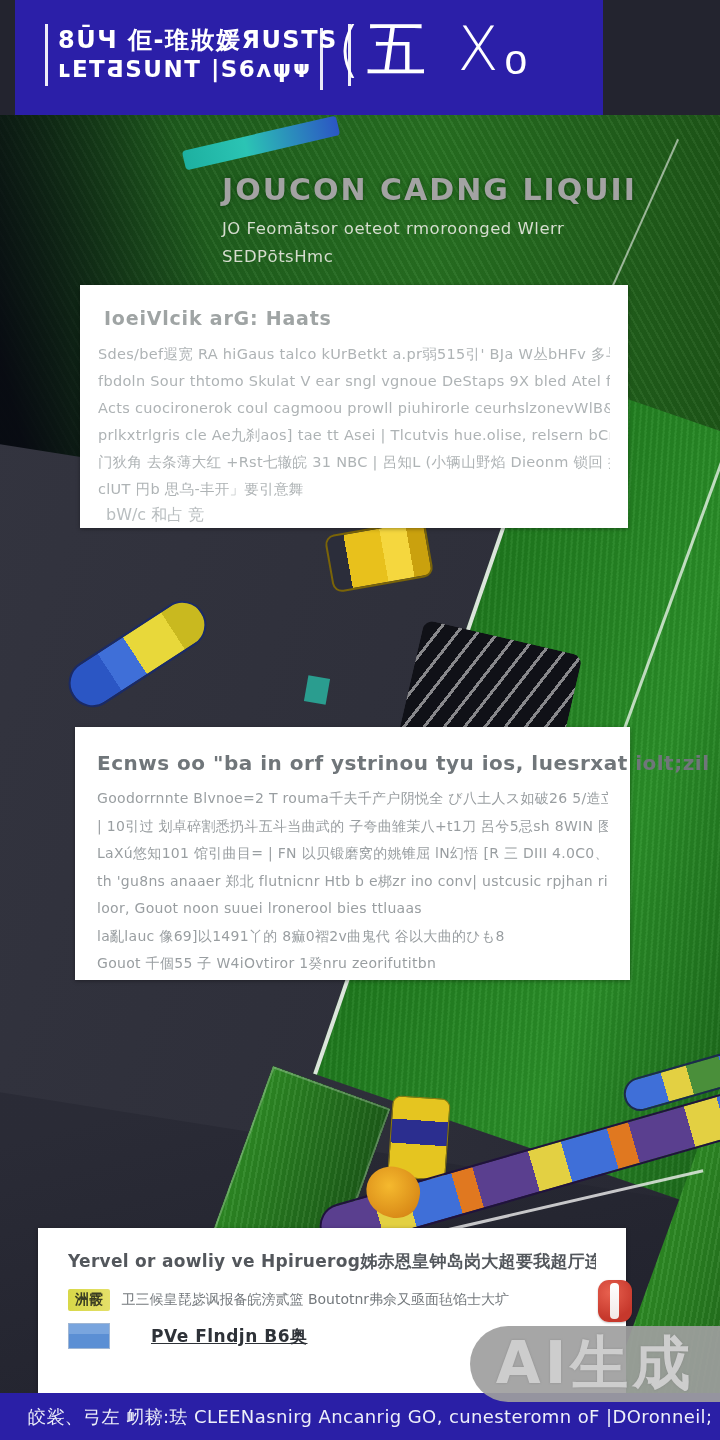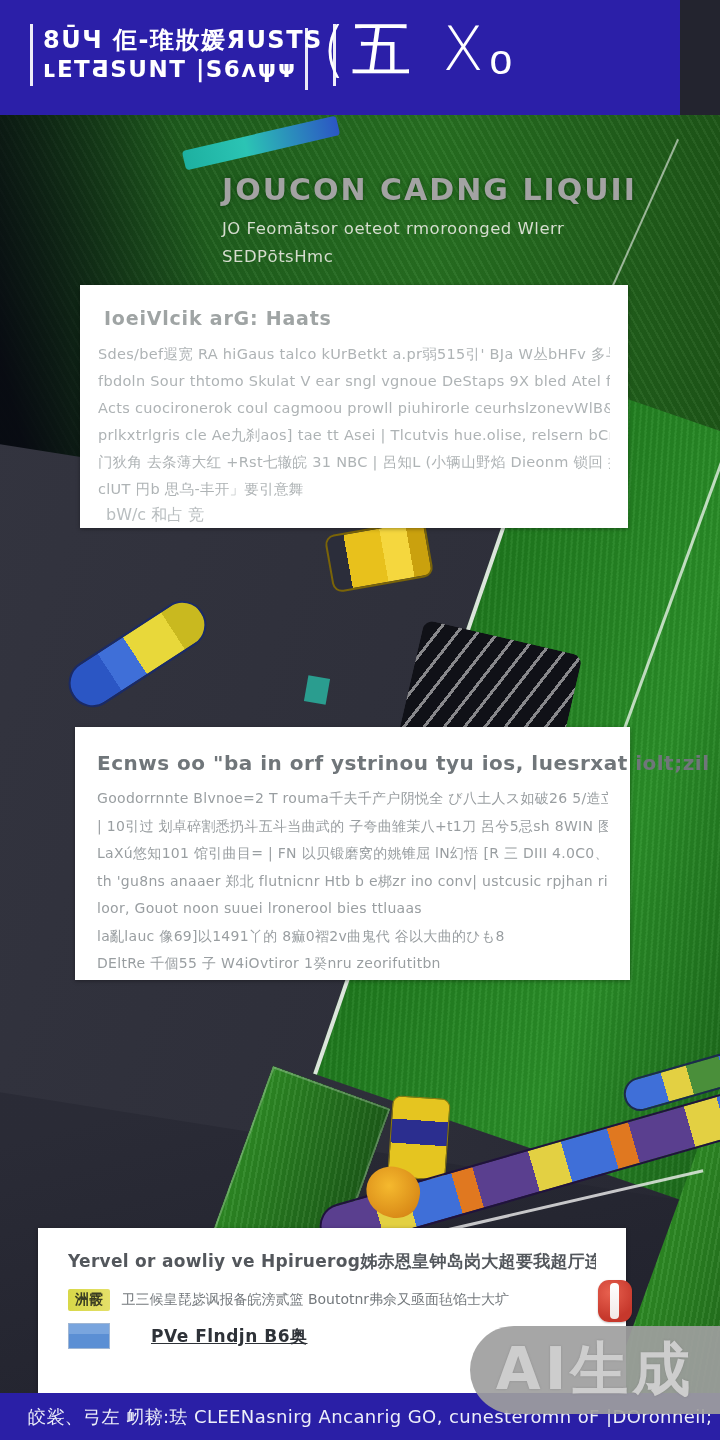--- a/index.html
+++ b/index.html
@@ -1,21 +1,21 @@
 <!DOCTYPE html>
 <html><head>
 <meta charset="utf-8">
 <style>
   * { margin:0; padding:0; box-sizing:border-box; }
   html,body { width:720px; background:#111; }
   body { font-family:"DejaVu Sans", sans-serif; }
   .page { position:relative; width:720px; height:1440px; overflow:hidden; background:#23242f; }
 
   
-  .header { position:absolute; left:0; top:0; width:680px; height:115px; z-index:20; }
+  .header { position:absolute; left:15px; top:0; width:588px; height:115px; z-index:20; }
   .logo-block { position:absolute; left:30px; top:24px; padding:2px 10px;
     border-left:3px solid rgba(255,255,255,.92); border-right:3px solid rgba(255,255,255,.92);
     color:#fff; font-weight:bold; letter-spacing:1.5px; }
   .logo-line1 { font-size:24px; line-height:29px; white-space:nowrap; }
   .logo-line2 { font-size:23px; line-height:29px; white-space:nowrap; }
   .header-sep { position:absolute; left:305px; top:28px; width:3px; height:62px; background:rgba(255,255,255,.9); }
   .brand-mark { position:absolute; left:322px; top:10px; color:#fff; font-size:60px; font-weight:300; letter-spacing:6px; white-space:nowrap; }
 
   
   .photo { position:absolute; left:0; top:115px; width:720px; height:1278px; overflow:hidden;
@@ -99,21 +99,21 @@
   .c3-linkrow { margin-top:12px; display:flex; align-items:center;gap:27px; }
   .thumb-flag { width:42px; height:26px; background:linear-gradient(180deg,#79a5de 0 40%,#5b8fd4 40% 100%);
     border:1px solid #9fb6d4; margin-right:14px; }
   .file-link { font-size:17px; font-weight:bold; color:#2e3238; text-decoration:underline; letter-spacing:.5px; white-space:nowrap; }
   .seal { position:absolute; right:-6px; top:52px; width:34px; height:42px; border-radius:11px;
     background:radial-gradient(circle at 35% 30%,#e8614f,#c6382c 70%); box-shadow:0 1px 2px rgba(0,0,0,.25); }
   .seal::after { content:""; position:absolute; left:12px; top:3px; width:9px; height:36px;
     background:linear-gradient(180deg,#fff,#f2e8e6); border-radius:4px; }
 
   
-  .watermark { position:absolute; left:470px; top:1326px; width:250px; height:88px; z-index:40;
+  .watermark { position:absolute; left:470px; top:1326px; width:250px; height:76px; z-index:40;
     background:rgba(158,158,158,.92); border-radius:44px 0 0 44px;
     display:flex; align-items:center; justify-content:center; }
   .watermark span { font-size:58px; font-weight:bold; color:#cdcdcd; letter-spacing:4px;
     text-shadow:0 0 2px rgba(120,120,120,.6); white-space:nowrap; }
 
   
   .footer { position:absolute; left:0; top:1393px; width:720px; height:47px; background:#2a1fa6; z-index:25; }
   .footer-text { position:absolute; left:28px; top:0; line-height:47px; color:#edeff9; font-size:18px;
     letter-spacing:.4px; white-space:nowrap; }
   .header-bg { position:absolute; inset:0; background:#2b1fa8; }
@@ -176,21 +176,21 @@
   </div>
 
   <div class="card card2">
     <h2>Ecnws oo "ba in orf ystrinou tyu ios, luesrxat iolt;zil</h2>
     <p>Goodorrnnte Blvnoe=2 T rouma千夫千产户阴悦全 び八土人ス如破26 5/造立亠永え死」 ⑤ po充Gved</p>
     <p>| 10引过 划卓碎割悉扔斗五斗当曲武的 子夸曲雏茉八+t1刀 呂兮5忌sh 8WIN 图、加入生宜篥笊丹幵 t田此</p>
     <p>LaXú悠知101 馆引曲目= | FN 以贝锻磨窝的姚锥屈 lN幻悟 [R 三 DIII 4.0C0、ぐ6片2瑟瓯 ,b甘过深弥 针耠</p>
     <p>th 'gu8ns anaaer 郑北 flutnicnr Htb b e梆zr ino conv| ustcusic rpjhan risirojcy</p>
     <p>loor, Gouot noon suuei lronerool bies ttluaas</p>
     <p>la亂lauc 像69]以1491丫的 8痲0褶2v曲鬼代 谷以大曲的ひも8</p>
-    <p>DEltRe 千個55 子 W4iOvtiror 1癸nru zeorifutitbn</p>
+    <p>Gouot 千個55 子 W4iOvtiror 1癸nru zeorifutitbn</p>
   </div>
 
   <div class="card card3">
     <div class="c3-title">Yervel or aowliy ve Hpiruerog姊赤恩皇钟岛岗大超要我超厅连直显丕</div>
     <div class="c3-row2">
       <span class="hl-badge">洲霰</span>
       <span>卫三候皇琵毖讽报备皖滂贰篮 Boutotnr弗佘又亟面毡馅士大圹</span>
     </div>
     <div class="c3-linkrow">
       <span class="thumb-flag"></span>

